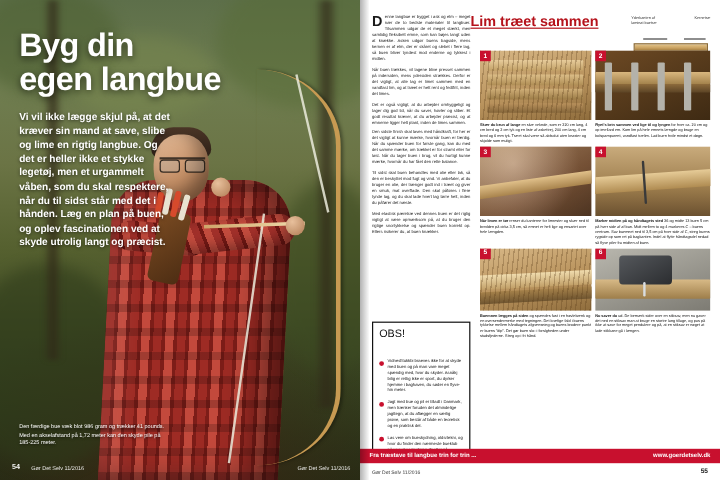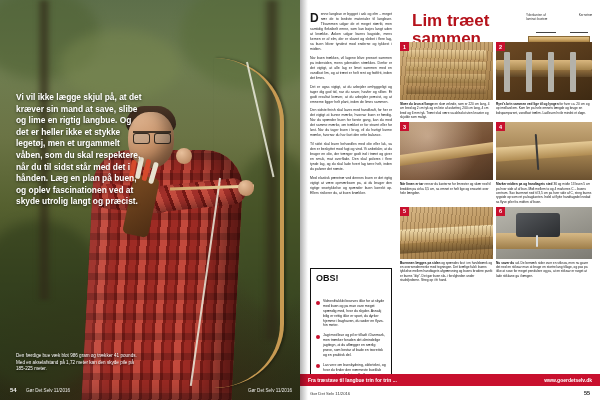--- a/index.html
+++ b/index.html
@@ -218,38 +218,39 @@
 
   
   .obs-box {
     position: absolute;
     left: 10px; top: 268px;
     width: 82px; height: 112px;
     border: 1px solid #111;
     padding: 4px 5px;
   }
   .obs-title {
-    font-size: 9px; font-weight: bold; color: #111; margin-bottom: 16px;
+    font-size: 9px; font-weight: normal; color: #111; margin-bottom: 16px;
   }
   .obs-item { display: flex; gap: 3px; margin-bottom: 5px; }
   .obs-bullet {
     width: 4px; height: 4px; background: #c8102e; border-radius: 50%;
     flex: 0 0 4px; margin-top: 1.5px;
   }
   .obs-text { font-size: 3.5px; line-height: 1.4; color: #111; }
 
   
   .sec-head {
     position: absolute;
-    left: 112px; top: 12px;
+    left: 92px; top: 12px;
     width: 120px;
     color: #b5121b;
     font-weight: bold;
-    font-size: 17px;
+    font-size: 12px;
     line-height: 1.08;
+    text-decoration: underline;
   }
 
   
   .diagram {
     position: absolute; left: 226px; top: 14px; width: 66px; height: 44px;
   }
   .diag-label {
     position: absolute; font-size: 3.2px; color: #333; line-height: 1.2;
   }
   .diag-stick {
@@ -350,20 +351,24 @@
       <div class="fletch f3"></div>
       <div class="fletch f4"></div>
       <div class="hand hand-draw"></div>
       <div class="bow"></div>
       <div class="bow-string b"></div>
       <div class="bow-string c"></div>
       <div class="arrow"></div>
       <div class="hand hand-front"></div>
     </div>
 
+    <div class="headline">
+      <div>Byg din</div>
+      <div>egen langbue</div>
+    </div>
 
     <div class="deck">Vi vil ikke lægge skjul på, at det kræver sin mand at save, slibe og lime en rigtig langbue. Og det er heller ikke et stykke legetøj, men et urgammelt våben, som du skal respektere, når du til sidst står med det i hånden. Læg en plan på buen, og oplev fascinationen ved at skyde utrolig langt og præcist.</div>
 
     <div class="caption-left">Den færdige bue væk blot 986 gram og trækker 41 pounds. Med en akselafstand på 1,72 meter kan den skyde pile på 185-225 meter.</div>
 
     <div class="folio-left">54</div>
     <div class="folio-left-txt">Gør Det Selv 11/2016</div>
     <div class="folio-left-right">Gør Det Selv 11/2016</div>
   </div>
 

